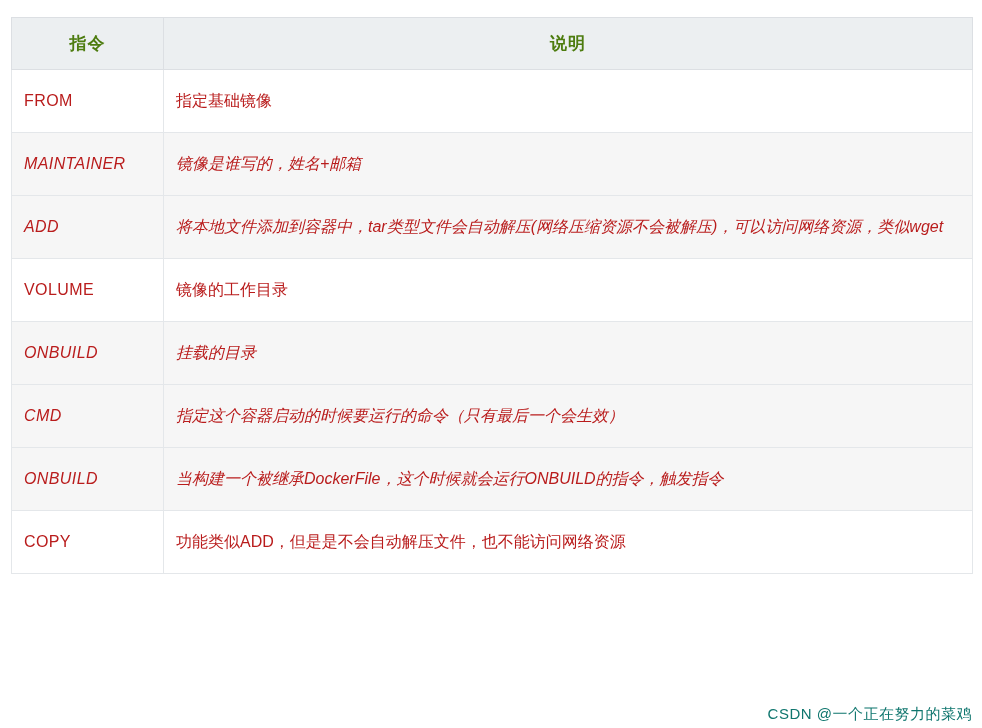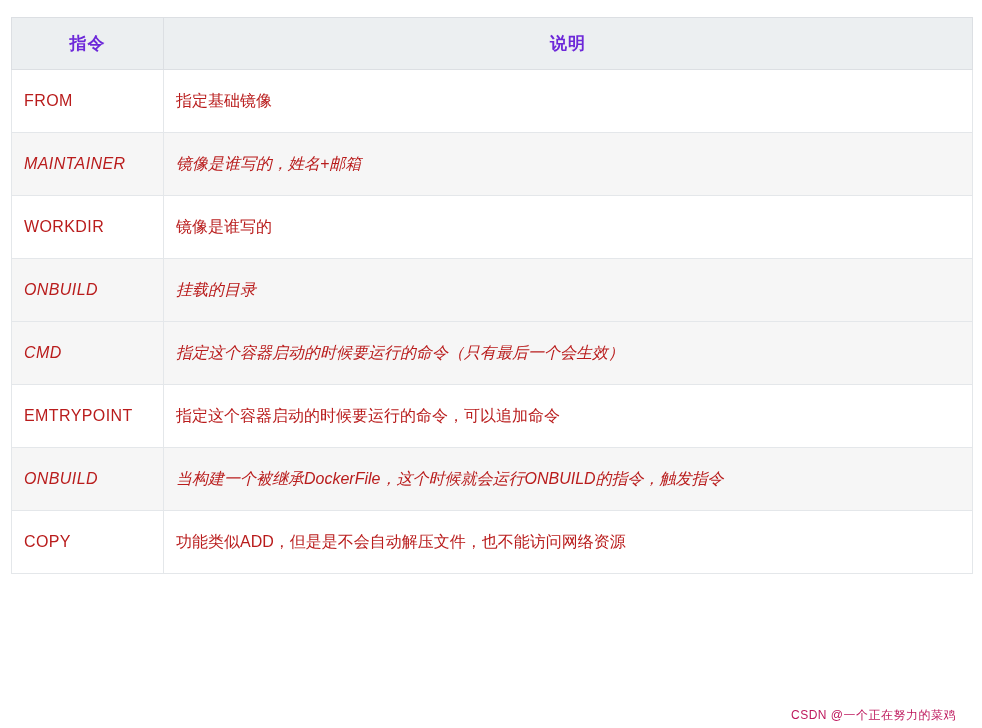--- a/index.html
+++ b/index.html
@@ -27,21 +27,21 @@
     width: 961px;
     table-layout: fixed;
     border: 1px solid #dcdfe3;
   }
 
   table.dockerfile-table col.col-cmd { width: 152px; }
   table.dockerfile-table col.col-desc { width: 809px; }
 
   table.dockerfile-table th {
     background: #eceff1;
-    color: #6d28d9;
+    color: #4d7c0f;
     font-weight: bold;
     font-size: 17px;
     text-align: center;
     padding: 14px 8px;
     border: 1px solid #dcdfe3;
     letter-spacing: 1px;
   }
 
   table.dockerfile-table td {
     border: 1px solid #e4e7ea;
@@ -68,24 +68,24 @@
   }
 
   td.desc-cell .desc-text {
     display: block;
     max-width: 800px;
     margin: 4px auto;
   }
 
   #watermark {
     position: absolute;
-    right: 26px;
+    right: 10px;
     bottom: 4px;
-    color: #be185d;
-    font-size: 12px;
+    color: #0f766e;
+    font-size: 15px;
     letter-spacing: 0.5px;
     user-select: none;
   }
 </style>
 </head>
 <body>
 
 <div id="table-wrap">
   <table class="dockerfile-table">
     <colgroup>
@@ -104,42 +104,42 @@
           <td class="desc-cell">
             <span class="desc-text">指定基础镜像</span>
           </td>
         </tr>
         <tr class="row-even">
           <td class="cmd-cell">MAINTAINER</td>
           <td class="desc-cell">
             <span class="desc-text">镜像是谁写的，姓名+邮箱</span>
           </td>
         </tr>
+        <tr class="row-even">
+          <td class="cmd-cell">ADD</td>
+          <td class="desc-cell">
+            <span class="desc-text">将本地文件添加到容器中，tar类型文件会自动解压(网络压缩资源不会被解压)，可以访问网络资源，类似wget</span>
+          </td>
+        </tr>
         <tr class="row-odd">
-          <td class="cmd-cell">WORKDIR</td>
+          <td class="cmd-cell">VOLUME</td>
           <td class="desc-cell">
-            <span class="desc-text">镜像是谁写的</span>
+            <span class="desc-text">镜像的工作目录</span>
           </td>
         </tr>
         <tr class="row-even">
           <td class="cmd-cell">ONBUILD</td>
           <td class="desc-cell">
             <span class="desc-text">挂载的目录</span>
           </td>
         </tr>
         <tr class="row-even">
           <td class="cmd-cell">CMD</td>
           <td class="desc-cell">
             <span class="desc-text">指定这个容器启动的时候要运行的命令（只有最后一个会生效）</span>
-          </td>
-        </tr>
-        <tr class="row-odd">
-          <td class="cmd-cell">EMTRYPOINT</td>
-          <td class="desc-cell">
-            <span class="desc-text">指定这个容器启动的时候要运行的命令，可以追加命令</span>
           </td>
         </tr>
         <tr class="row-even">
           <td class="cmd-cell">ONBUILD</td>
           <td class="desc-cell">
             <span class="desc-text">当构建一个被继承DockerFile，这个时候就会运行ONBUILD的指令，触发指令</span>
           </td>
         </tr>
         <tr class="row-odd">
           <td class="cmd-cell">COPY</td>

